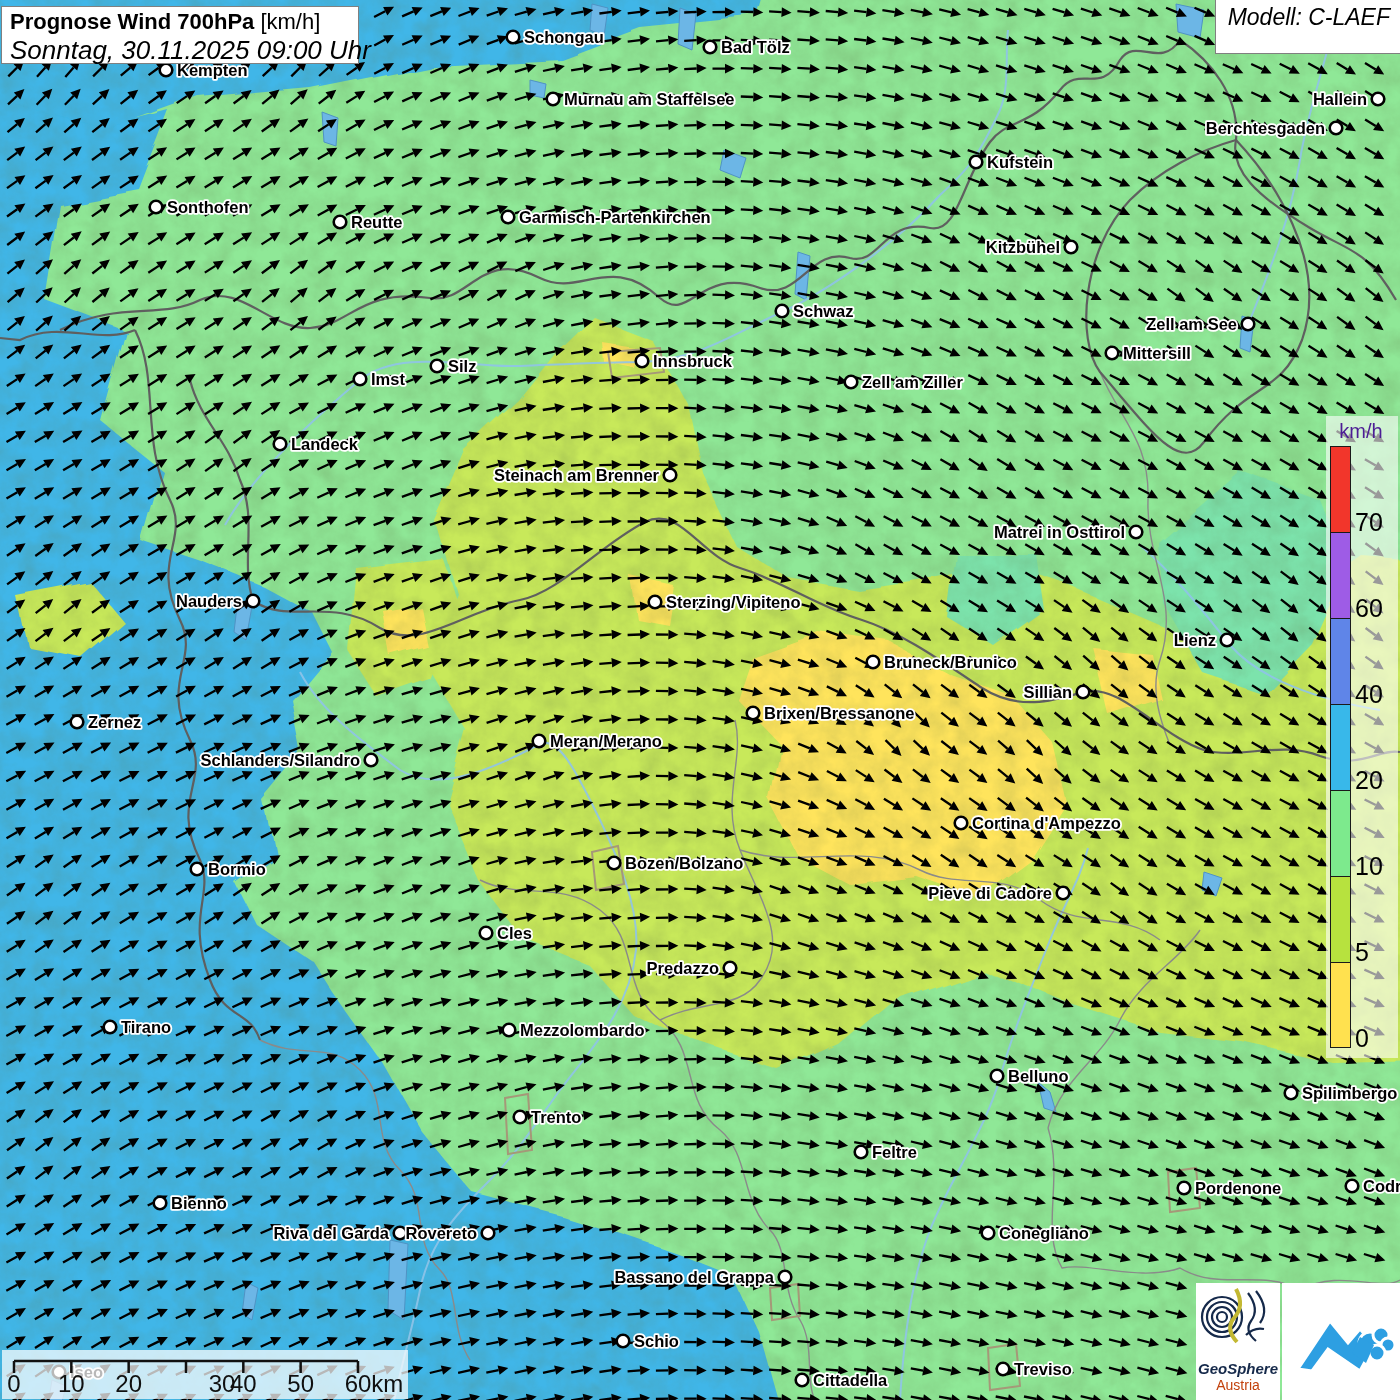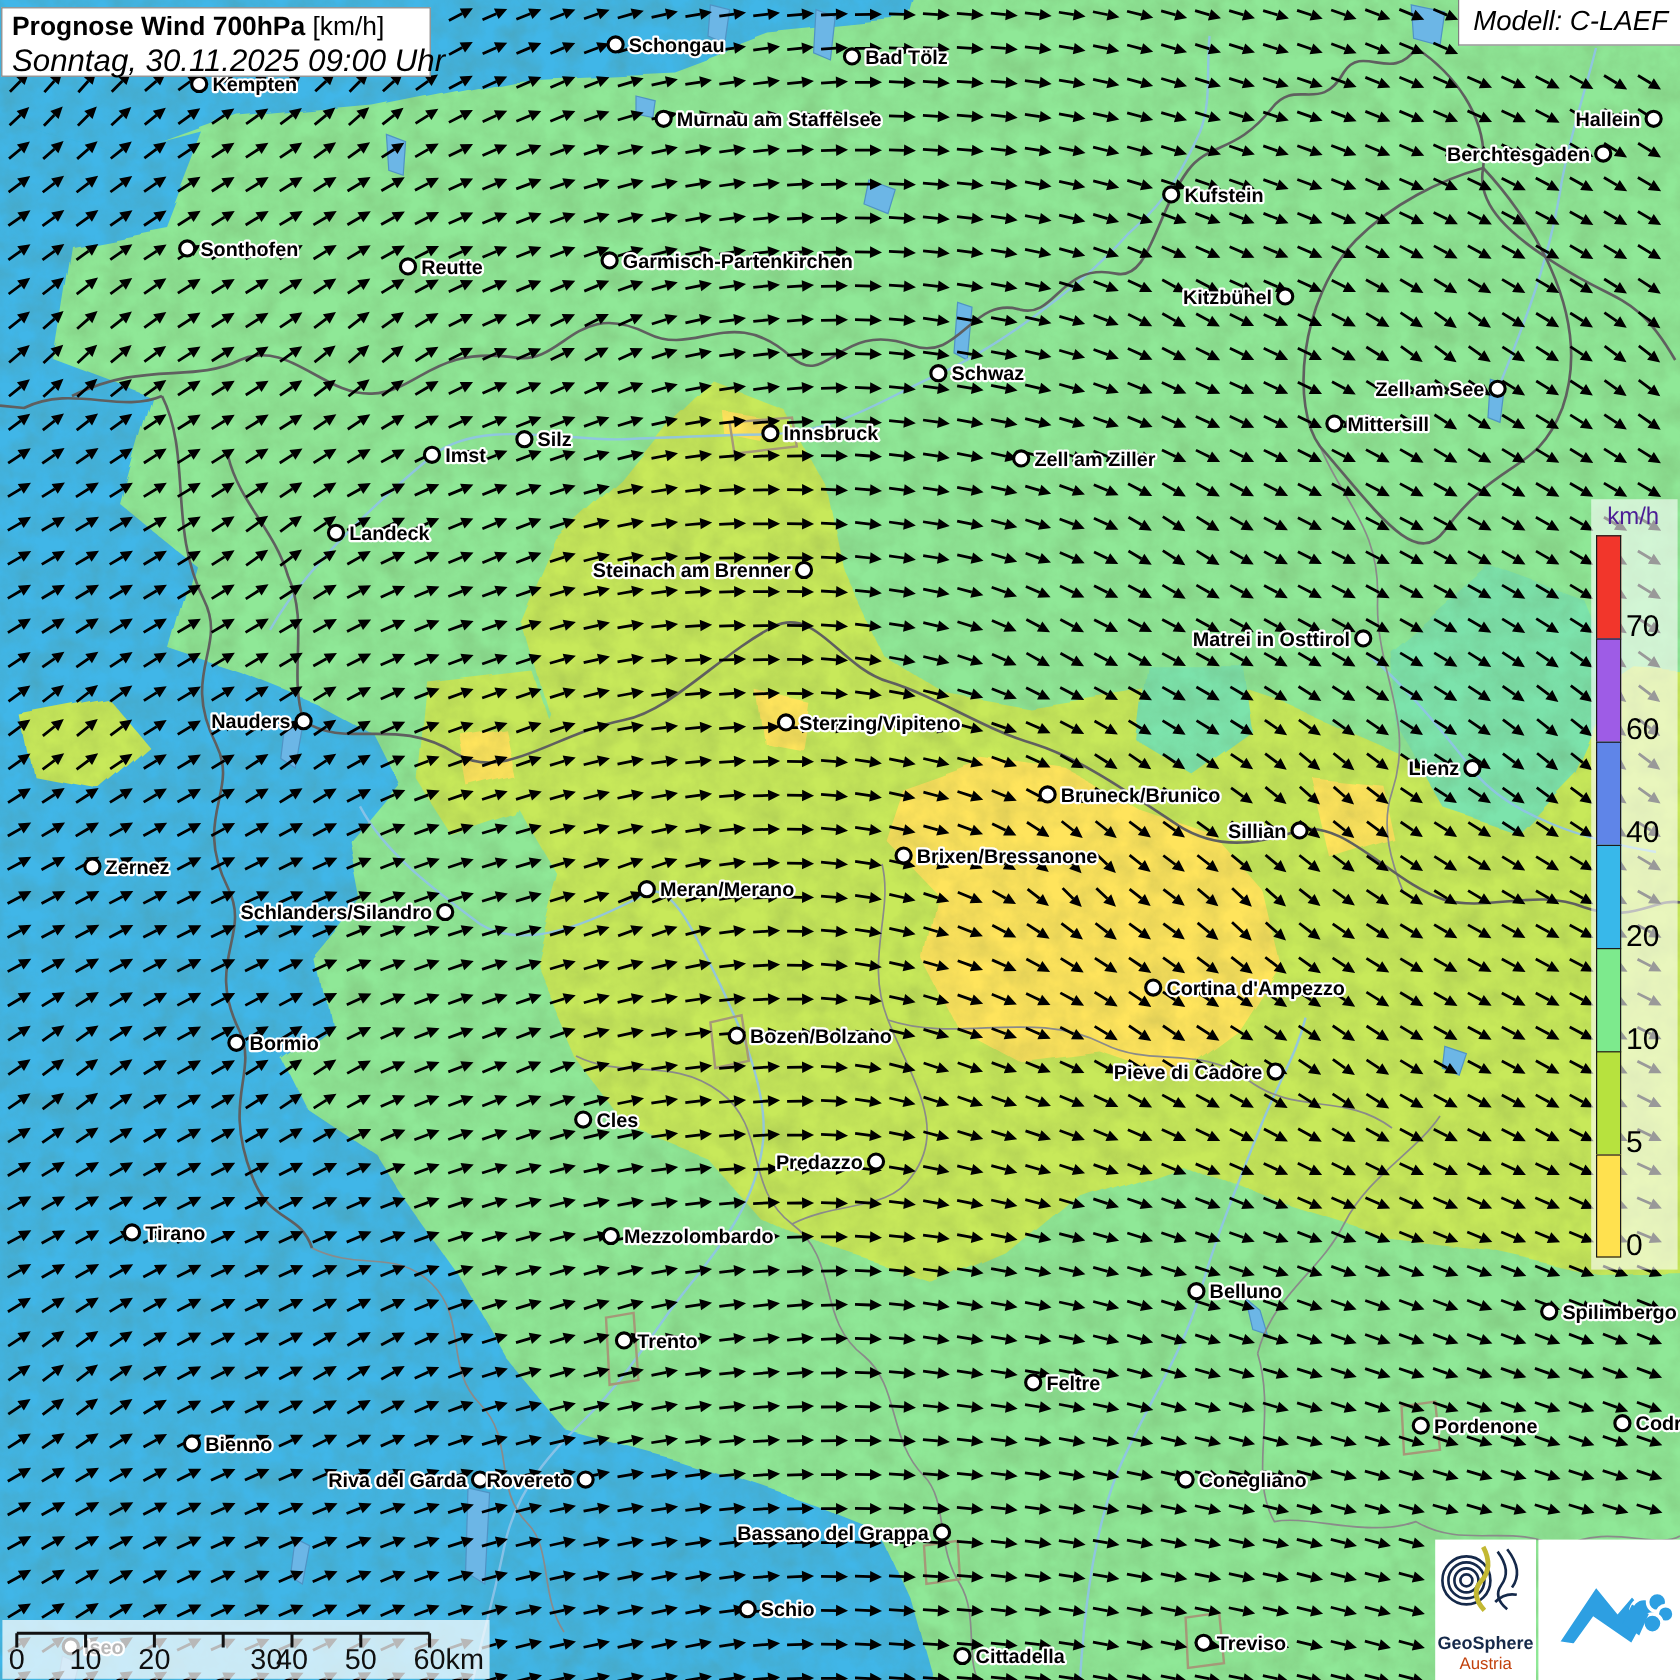--- a/index.html
+++ b/index.html
@@ -5,32 +5,32 @@
   html,body{margin:0;padding:0;background:#ddd;}
   #stage{position:relative;width:1400px;height:1400px;overflow:hidden;
          font-family:"Liberation Sans",sans-serif;background:#8fe897;}
   #mapsvg{position:absolute;left:0;top:0;}
   .uibox{position:absolute;background:#fff;box-sizing:border-box;}
   #title-box{left:1px;top:6px;width:358px;height:58px;border:1px solid #808080;
              padding:2px 8px 16px 8px;line-height:1.18;}
   #title-line1{font-size:22px;font-weight:bold;color:#000;white-space:nowrap;}
   #title-line1 .unit{font-weight:normal;}
   #title-line2{font-size:26px;font-style:italic;color:#000;white-space:nowrap;}
-  #model-box{right:0;top:0;height:38px;border-left:1px solid #808080;border-bottom:1px solid #808080;
+  #model-box{right:0;top:0;height:54px;border-left:1px solid #808080;border-bottom:1px solid #808080;
              padding:4px 10px 0 12px;font-size:23px;font-style:italic;color:#000;}
   #legend{left:1326px;top:416px;width:72px;height:642px;background:rgba(255,255,255,0.60);}
   #legend-title{position:absolute;left:0;top:4px;width:70px;text-align:center;font-size:20px;color:#4c1d95;}
   #legend-bar{position:absolute;left:4px;top:30px;width:21px;height:602px;}
   .legseg{width:21px;box-sizing:border-box;border:1px solid #1a1a1a;border-bottom:none;}
   .legseg:last-child{border-bottom:1px solid #1a1a1a;}
   .leglabel{position:absolute;left:29px;font-size:25px;color:#000;line-height:1;}
   #scalebar{left:2px;top:1350px;width:406px;height:49px;background:rgba(255,255,255,0.72);}
   .scalelabel{position:absolute;top:20px;font-size:24px;color:#101010;transform:translateX(-50%);white-space:nowrap;}
   #geo-box{left:1196px;top:1283px;width:84px;height:117px;background:#fff;text-align:center;}
-  #geo-name{font-size:15px;font-weight:bold;color:#15294a;line-height:1.15;margin-top:1px;}
+  #geo-name{font-size:15px;font-weight:bold;color:#15294a;line-height:1.15;margin-top:1px;font-style:italic;}
   #geo-sub{font-size:14px;color:#c2410c;}
   #applogo-box{left:1282px;top:1283px;width:118px;height:117px;background:#fff;}
 </style>
 </head>
 <body>
 
 <div id="stage">
   <svg id="mapsvg" width="1400" height="1400" viewBox="0 0 1400 1400">
       <defs>
         <filter id="blob" x="-5%" y="-5%" width="110%" height="110%">

